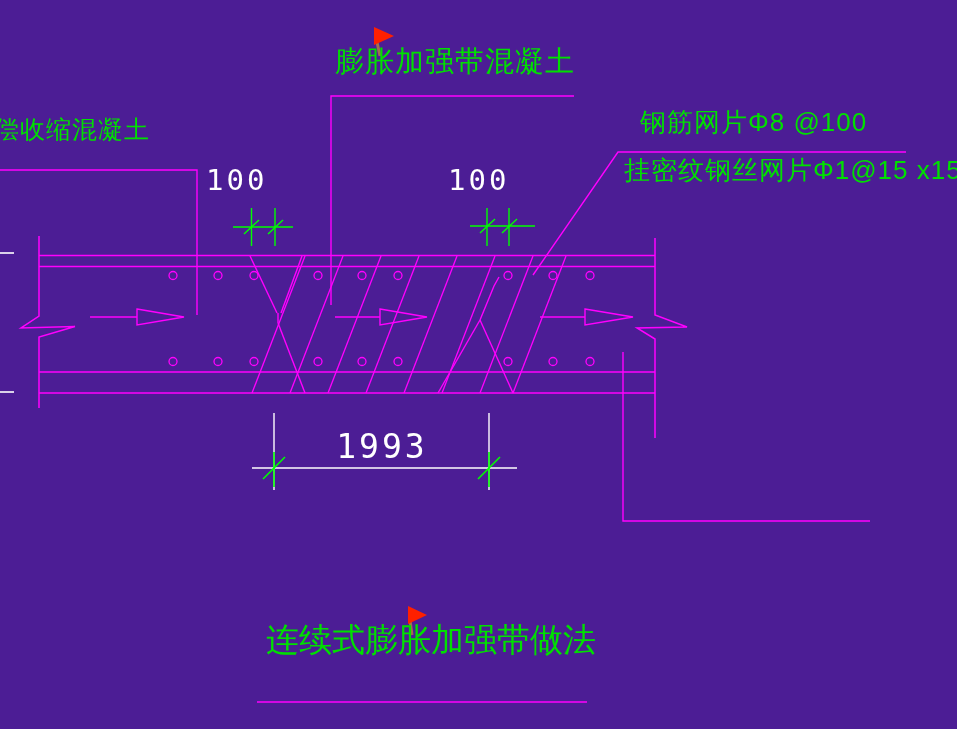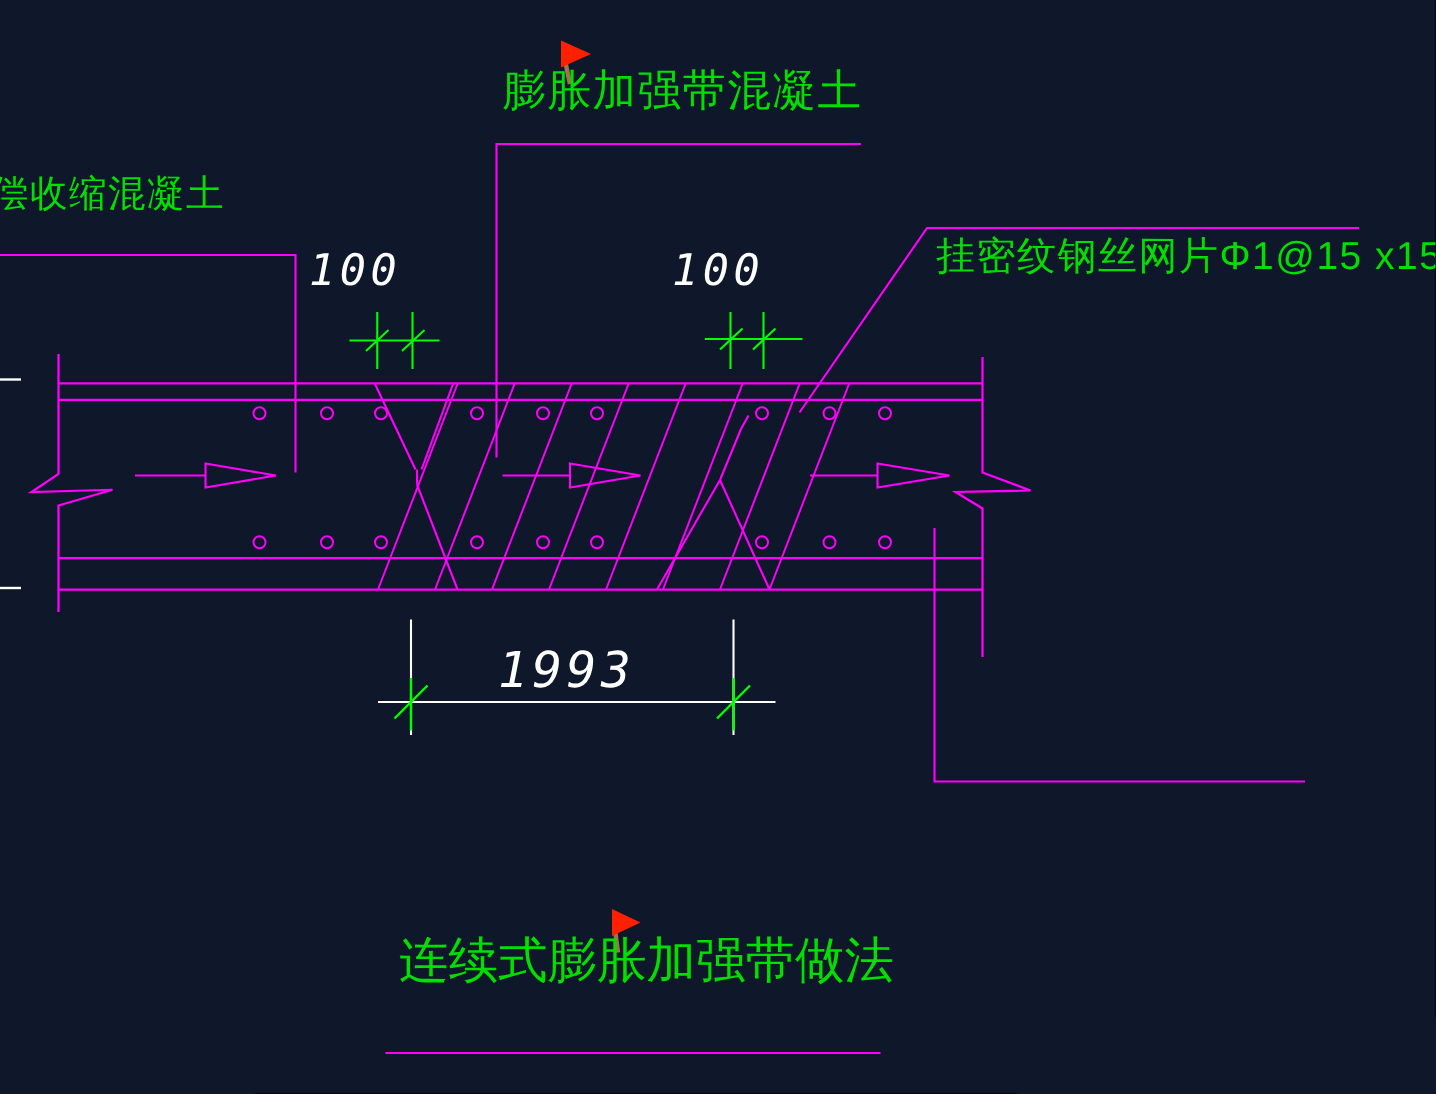--- a/index.html
+++ b/index.html
@@ -1,39 +1,38 @@
 <!DOCTYPE html>
 <html><head>
 <meta charset="utf-8">
 <style>
   html, body { margin: 0; padding: 0; background: #000; }
   #stage {
     position: relative;
     width: 957px; height: 729px;
-    background: #0f172a;
+    background: #4c1d95;
     overflow: hidden;
     font-family: "Liberation Sans", sans-serif;
   }
   #drawing-svg { position: absolute; left: 0; top: 0; }
   .label {
     position: absolute;
     color: #00e000;
     white-space: nowrap;
     font-family: "Liberation Sans", sans-serif;
     line-height: 1.1;
     letter-spacing: 1px;
   }
   .dim-text {
     position: absolute;
     color: #ffffff;
     font-family: "DejaVu Sans Mono", monospace;
-    text-align: left;
+    text-align: center;
     letter-spacing: 3px;
     line-height: 1;
-    font-style: italic;
   }
   .lbl-top        { left: 335px; top: 46px;  font-size: 29px; }
   .lbl-left       { left: -6px;  top: 116px; font-size: 25px; }
   .lbl-right1     { left: 640px; top: 108px; font-size: 26px; }
   .lbl-right2     { left: 624px; top: 156px; font-size: 26px; }
   .lbl-botright   { left: 650px; top: 472px; font-size: 28px; }
   .lbl-title      { left: 266px; top: 622px; font-size: 33px; letter-spacing: 0px; text-align: right; }
   .dim-100-left   { left: 206px; top: 166px; width: 60px;  font-size: 29px; }
   .dim-100-right  { left: 448px; top: 166px; width: 60px;  font-size: 29px; }
   .dim-2000       { left: 332px; top: 430px; width: 100px; font-size: 33px; }
@@ -175,20 +174,21 @@
       <polygon points="374,27 394,36 374,45" fill="#ff2000"></polygon>
     </g>
     <g>
       <line x1="410" y1="620" x2="412" y2="635" stroke="#a0714d" stroke-width="3"></line>
       <polygon points="408,606 427,615 408,624" fill="#ff2000"></polygon>
     </g>
   </svg>
 
   <div class="label lbl-top">膨胀加强带混凝土</div>
   <div class="label lbl-left">偿收缩混凝土</div>
+  <div class="label lbl-right1">钢筋网片Φ8 @100</div>
   <div class="label lbl-right2">挂密纹钢丝网片Φ1@15 x15</div>
   <div class="label lbl-title">连续式膨胀加强带做法</div>
 
   <div class="dim-text dim-100-left">100</div>
   <div class="dim-text dim-100-right">100</div>
   <div class="dim-text dim-2000">1993</div>
 
 </div>
 
 </body></html>

